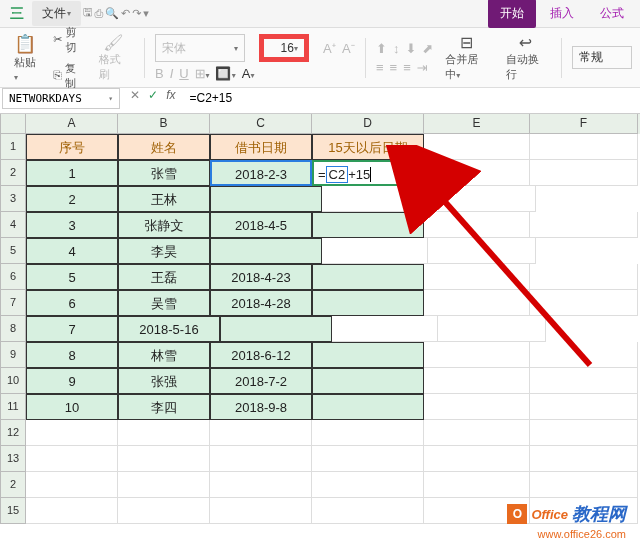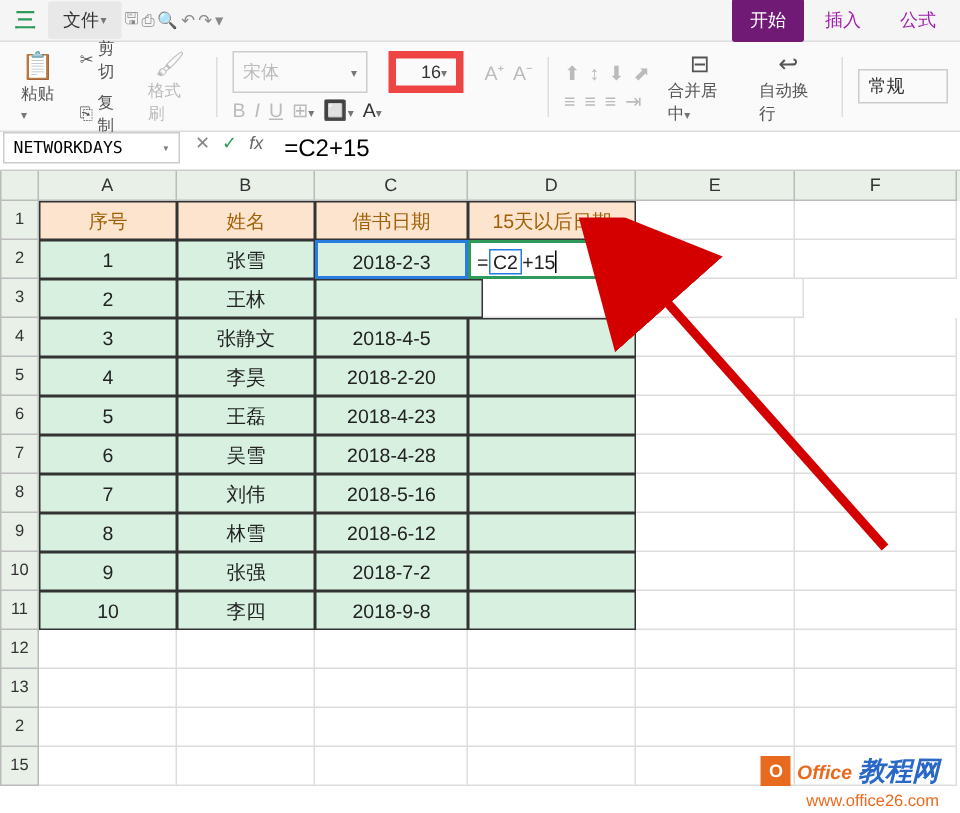--- a/index.html
+++ b/index.html
@@ -21,21 +21,21 @@
     .ribbon-big { display: flex; flex-direction: column; align-items: center; padding: 2px 6px; font-size: 11px; color: #555; cursor: pointer; }
     .ribbon-sep { width: 1px; height: 40px; background: #ddd; margin: 0 4px; }
     .font-select { border: 1px solid #ccc; padding: 2px 6px; font-size: 12px; width: 90px; display: flex; justify-content: space-between; align-items: center; color: #bbb; }
     .size-select { border: 5px solid #ef4444; padding: 2px 6px; font-size: 12px; width: 50px; display: flex; justify-content: flex-end; align-items: center; color: #333; }
     .ribbon-iconrow { display: flex; gap: 6px; color: #bbb; font-size: 13px; align-items: center; }
     
     
     .formula-bar { height: 26px; display: flex; align-items: flex-start; border-bottom: 1px solid #ccc; }
     .name-box { width: 118px; border: 1px solid #ccc; padding: 3px 6px; font-size: 11px; font-family: monospace; display: flex; justify-content: space-between; align-items: center; margin: 0 2px; }
     .formula-btns { display: flex; gap: 8px; padding: 0 8px; color: #888; }
-    .formula-input { flex: 1; padding: 3px 6px; font-size: 16px; font-family: Arial; }
+    .formula-input { flex: 1; padding: 3px 6px; font-size: 12px; font-family: Arial; }
     .fx { font-style: italic; color: #666; }
     
     
     .sheet { overflow: hidden; }
     .col-headers { display: flex; height: 20px; background: #e8f0e8; }
     .row-header-spacer { width: 26px; background: #e8f0e8; border: 1px solid #bbb; border-top: none; }
     .col-header { border: 1px solid #bbb; border-left: none; border-top: none; text-align: center; font-size: 12px; line-height: 19px; color: #333; background: #e8f0e8; }
     .rows { }
     .row { display: flex; height: 26px; }
     .row-header { width: 26px; background: #e8f0e8; border: 1px solid #bbb; border-top: none; text-align: center; font-size: 11px; line-height: 25px; color: #333; }
@@ -217,21 +217,20 @@
         <div class="cell col-B tbl-cell">张静文</div>
         <div class="cell col-C tbl-cell">2018-4-5</div>
         <div class="cell col-D tbl-cell"></div>
         <div class="cell col-E"></div>
         <div class="cell col-F"></div>
       </div>
       <div class="row">
         <div class="row-header">5</div>
         <div class="cell col-A tbl-cell">4</div>
         <div class="cell col-B tbl-cell">李昊</div>
-        <div class="cell col-C tbl-cell">2018-2-20</div>
         <div class="cell col-D tbl-cell"></div>
         <div class="cell col-E"></div>
         <div class="cell col-F"></div>
       </div>
       <div class="row">
         <div class="row-header">6</div>
         <div class="cell col-A tbl-cell">5</div>
         <div class="cell col-B tbl-cell">王磊</div>
         <div class="cell col-C tbl-cell">2018-4-23</div>
         <div class="cell col-D tbl-cell"></div>
@@ -243,21 +242,20 @@
         <div class="cell col-A tbl-cell">6</div>
         <div class="cell col-B tbl-cell">吴雪</div>
         <div class="cell col-C tbl-cell">2018-4-28</div>
         <div class="cell col-D tbl-cell"></div>
         <div class="cell col-E"></div>
         <div class="cell col-F"></div>
       </div>
       <div class="row">
         <div class="row-header">8</div>
         <div class="cell col-A tbl-cell">7</div>
-        <div class="cell col-B tbl-cell">刘伟</div>
         <div class="cell col-C tbl-cell">2018-5-16</div>
         <div class="cell col-D tbl-cell"></div>
         <div class="cell col-E"></div>
         <div class="cell col-F"></div>
       </div>
       <div class="row">
         <div class="row-header">9</div>
         <div class="cell col-A tbl-cell">8</div>
         <div class="cell col-B tbl-cell">林雪</div>
         <div class="cell col-C tbl-cell">2018-6-12</div>

